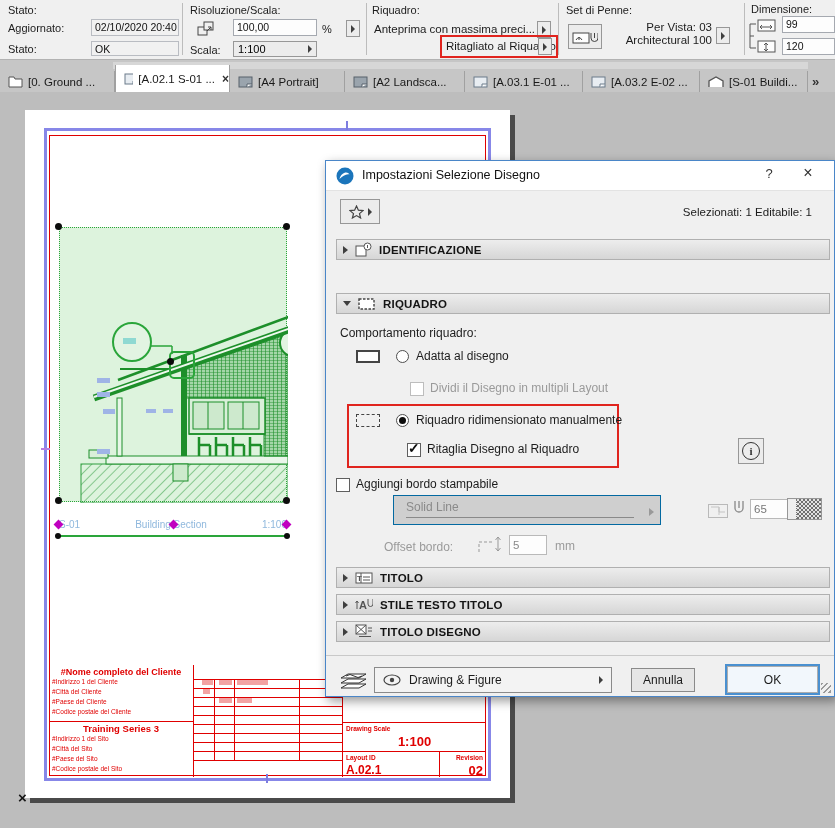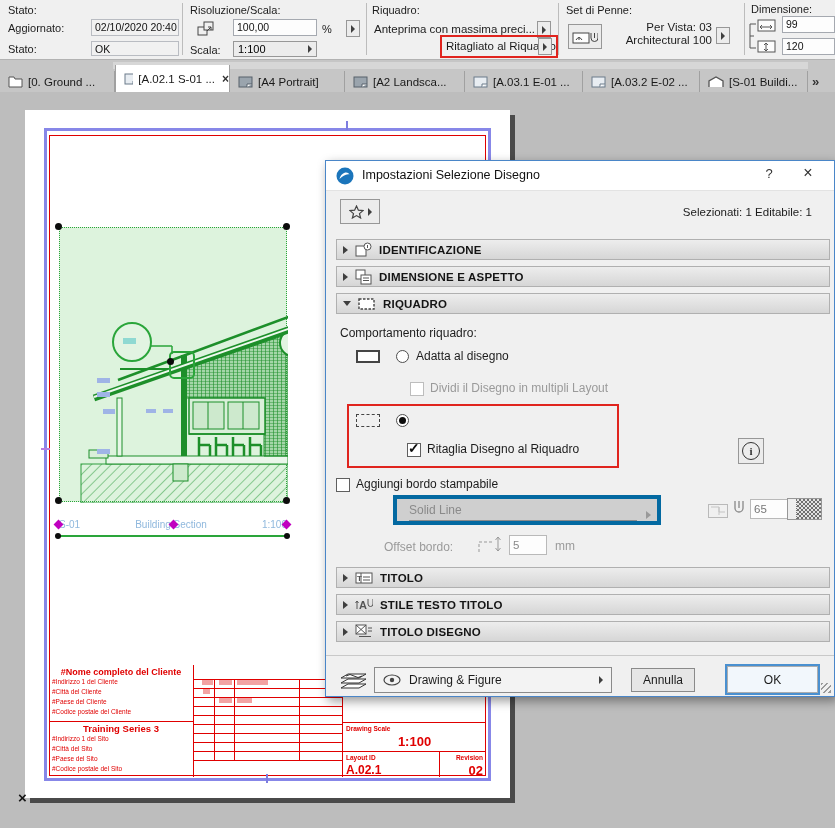--- a/index.html
+++ b/index.html
@@ -339,60 +339,52 @@
 
     <div class="hdr" style="top:78px;">
       <span class="tri-r"></span>
       <svg width="17" height="16">
           <rect x="1" y="4" width="10" height="10" fill="#fff" stroke="#555"></rect>
           <circle cx="12.5" cy="4.5" r="3.5" fill="#fff" stroke="#555"></circle>
           <line x1="12.5" y1="3" x2="12.5" y2="6" stroke="#555"></line>
         </svg>
       <b>IDENTIFICAZIONE</b>
     </div>
-    <div class="hdr" style="top:105px;">
-      <span class="tri-r"></span>
-      <svg width="17" height="16">
-          <rect x="1" y="1" width="9" height="9" fill="#fff" stroke="#555"></rect>
-          <rect x="6" y="6" width="10" height="9" fill="#fff" stroke="#555"></rect>
-          <path d="M8 9 h6 M8 11.5 h6" stroke="#555"></path>
-        </svg>
-      <b>DIMENSIONE E ASPETTO</b>
-    </div>
     <div class="hdr" style="top:132px;">
       <span class="tri-d"></span>
       <svg width="18" height="14">
           <rect x="1" y="2" width="15" height="10" fill="#fff" stroke="#444" stroke-width="1.4" stroke-dasharray="2.5,1.5"></rect>
         </svg>
       <b>RIQUADRO</b>
     </div>
 
     <div class="abs" style="left:14px;top:165px;font-size:12px;">Comportamento riquadro:</div>
 
     <div class="abs" style="left:30px;top:189px;width:24px;height:13px;border:2px solid #444;background:#fdfdfd;box-sizing:border-box;"></div>
     <div class="radio" style="left:70px;top:189px;"></div>
     <div class="abs" style="left:90px;top:188px;font-size:12px;">Adatta al disegno</div>
 
     <div class="chk dis" style="left:84px;top:221px;"></div>
     <div class="abs gry" style="left:104px;top:220px;font-size:12px;">Dividi il Disegno in multipli Layout</div>
 
     <div class="redbox" style="left:21px;top:243px;width:272px;height:64px;"></div>
     <div class="abs" style="left:30px;top:253px;width:24px;height:13px;border:1.5px dashed #444;box-sizing:border-box;"></div>
     <div class="radio sel" style="left:70px;top:253px;"></div>
+    <div class="abs" style="left:90px;top:252px;font-size:12px;">Riquadro ridimensionato manualmente</div>
     <div class="chk on" style="left:81px;top:282px;"></div>
     <div class="abs" style="left:101px;top:281px;font-size:12px;">Ritaglia Disegno al Riquadro</div>
 
     <div class="abtn" style="left:412px;top:277px;width:26px;height:26px;">
       <span style="width:16px;height:16px;border:1.5px solid #333;border-radius:50%;display:flex;align-items:center;justify-content:center;font-family:'Liberation Serif',serif;font-size:11px;font-weight:bold;color:#333;">i</span>
     </div>
 
     <div class="chk" style="left:10px;top:317px;"></div>
     <div class="abs" style="left:30px;top:316px;font-size:12px;">Aggiungi bordo stampabile</div>
 
-    <div class="abs" style="left:67px;top:334px;width:268px;height:30px;background:#cfcfcf;border:4px solid #0369a1;box-sizing:border-box;">
+    <div class="abs" style="left:67px;top:334px;width:268px;height:30px;background:#cfcfcf;border:1px solid #0369a1;box-sizing:border-box;">
       <span class="abs" style="left:12px;top:4px;font-size:12px;color:#8a8a8a;">Solid Line</span>
       <span class="abs" style="left:12px;top:21px;width:228px;height:1px;background:#8a8a8a;"></span>
       <span class="tri-r abs" style="right:6px;top:12px;border-left-color:#999;"></span>
     </div>
 
     <div class="abs" style="left:382px;top:343px;width:20px;height:14px;border:1px solid #b9b9b9;box-sizing:border-box;">
       <svg width="18" height="12">
           <path d="M2 2 h8 v5 h6 M10 2 v8" stroke="#c4c4c4" fill="none"></path>
         </svg>
     </div>

